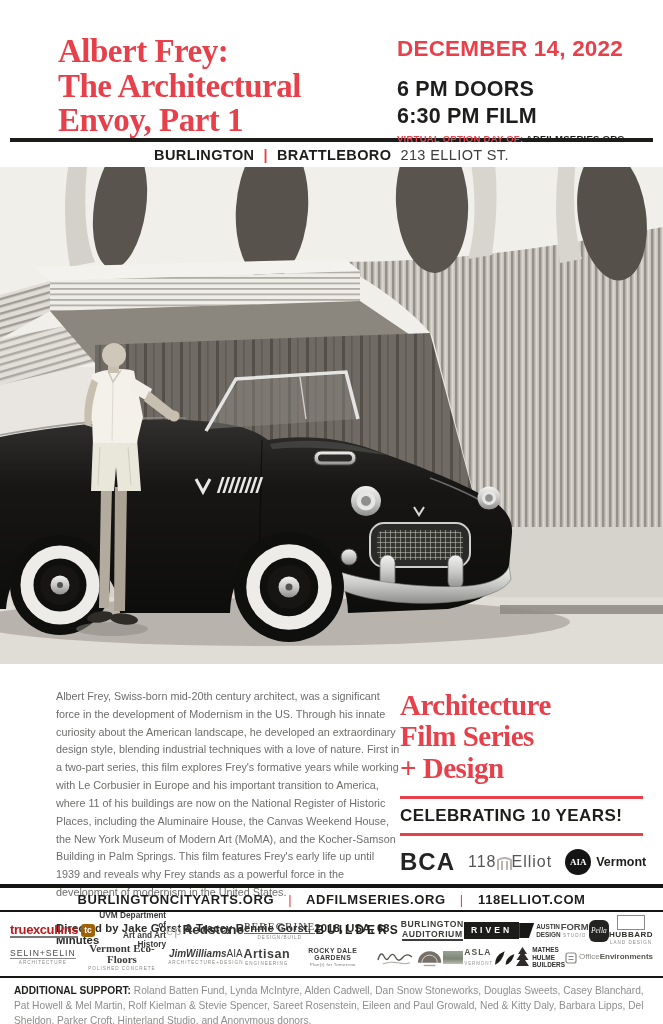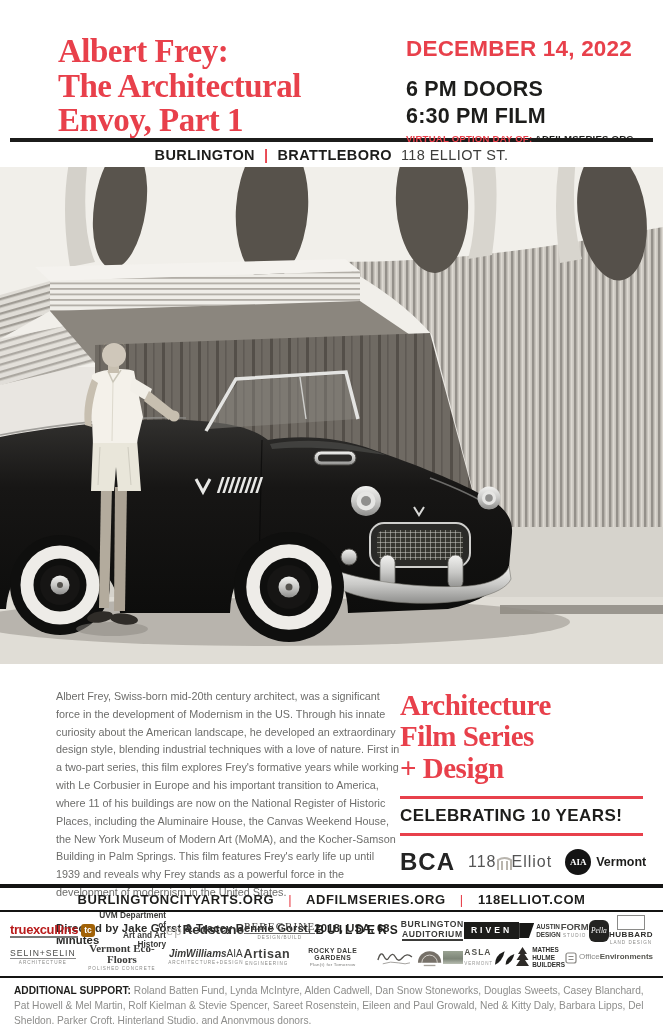--- a/index.html
+++ b/index.html
@@ -1,20 +1,20 @@
 <!DOCTYPE html>
 <html><head>
 <meta charset="utf-8">
 <style>
   html,body{margin:0;padding:0;background:#ffffff;}
   body{font-family:"Liberation Sans","DejaVu Sans",sans-serif;color:#222;}
   .poster{position:relative;width:663px;height:1024px;margin:0 auto;background:#fff;overflow:hidden;}
 
   
-  .header{display:flex;justify-content:space-between;padding:34px 15px 0 58px;height:128px;box-sizing:border-box;}
+  .header{display:flex;justify-content:space-between;padding:34px 24px 0 58px;height:128px;box-sizing:border-box;}
   .title{font-family:"Liberation Serif","DejaVu Serif",serif;font-weight:700;font-size:33px;line-height:1.05;color:#e8404b;letter-spacing:-0.5px;}
   .event{width:242px;padding-top:2px;}
   .event .date{color:#e8404b;font-weight:700;font-size:22.5px;letter-spacing:0.2px;margin-bottom:14px;}
   .event .time{color:#1d1d1b;font-weight:700;font-size:21.5px;letter-spacing:0.2px;line-height:1.25;}
   .event .virtual{font-size:9.6px;font-weight:700;margin-top:3px;letter-spacing:0.2px;}
   .event .virtual .vlabel{color:#e8404b;}
   .event .virtual .vsite{color:#1d1d1b;}
 
   .rule-thick{height:4px;background:#1c1c1b;margin:10px 10px 0 10px;}
   .venue{display:flex;justify-content:center;align-items:center;gap:9px;padding:5px 10px 4px;font-size:14.5px;color:#3d3d3b;letter-spacing:0.4px;white-space:nowrap;}
@@ -110,21 +110,21 @@
       </div>
     </div>
   </div>
 
   <div class="rule-thick"></div>
 
   <div class="venue">
     <b>BURLINGTON</b>
     <span class="pipe">|</span>
     <b>BRATTLEBORO</b>
-    <span>118 ELLIOT ST.</span>
+    <span>213 ELLIOT ST.</span>
   </div>
 
   <svg class="photo" viewBox="0 0 663 497">
     <defs>
       <pattern id="pCorr" width="7" height="10" patternUnits="userSpaceOnUse">
         <rect width="7" height="10" fill="#c9c5be"></rect>
         <rect width="2.4" height="10" fill="#94908a"></rect>
         <rect x="4" width="1.4" height="10" fill="#ddd9d2"></rect>
       </pattern>
       <pattern id="pPlank" width="18" height="24" patternUnits="userSpaceOnUse">

